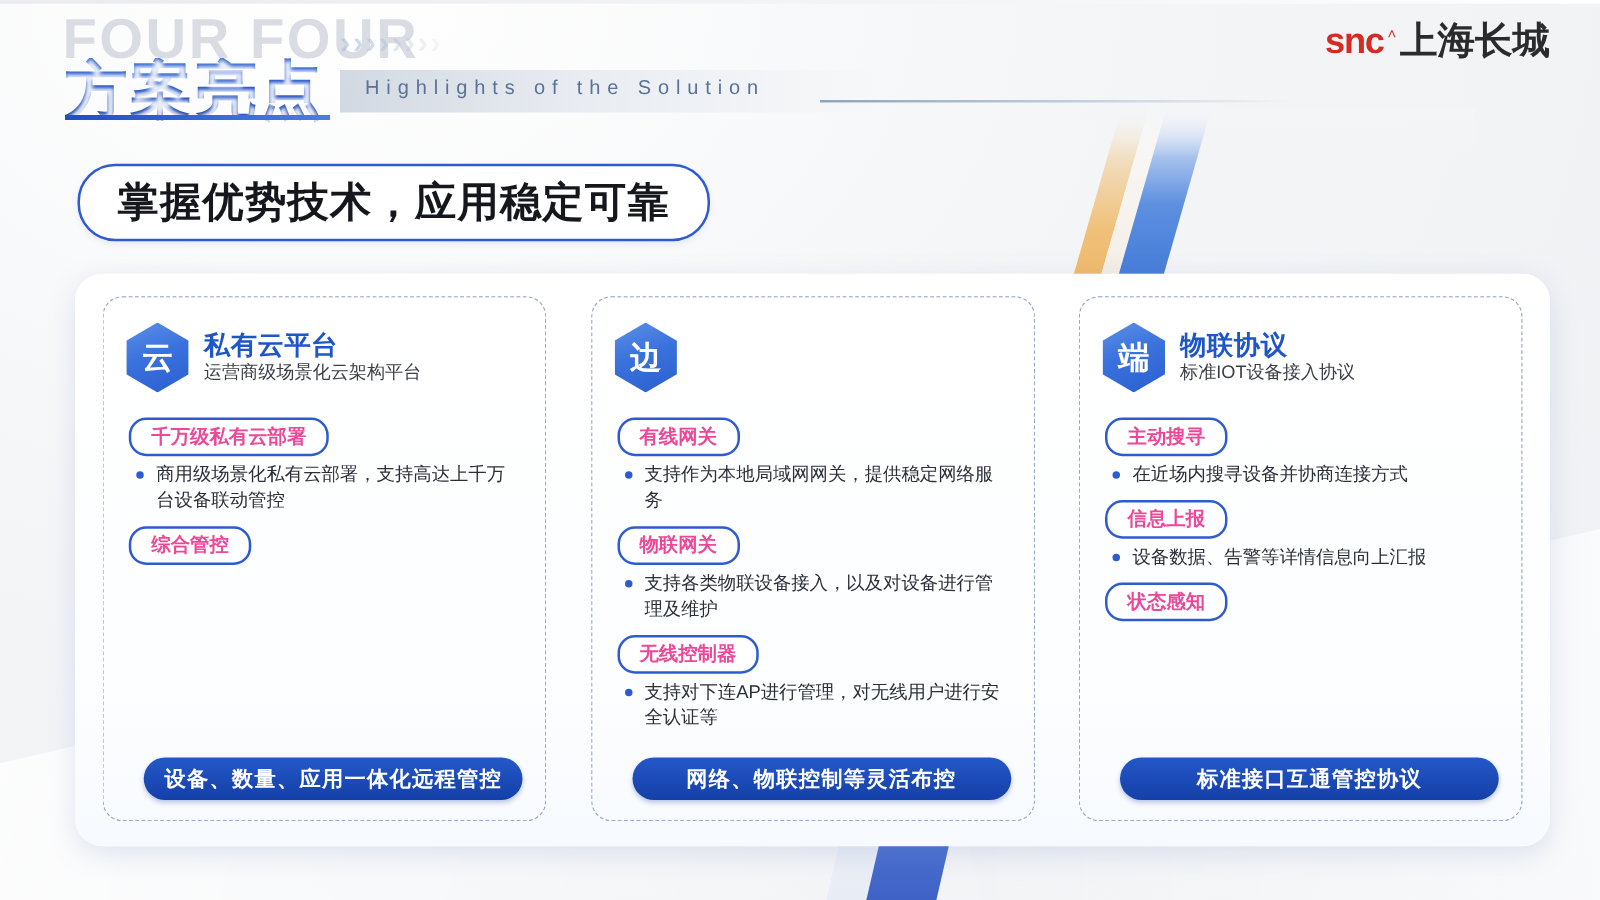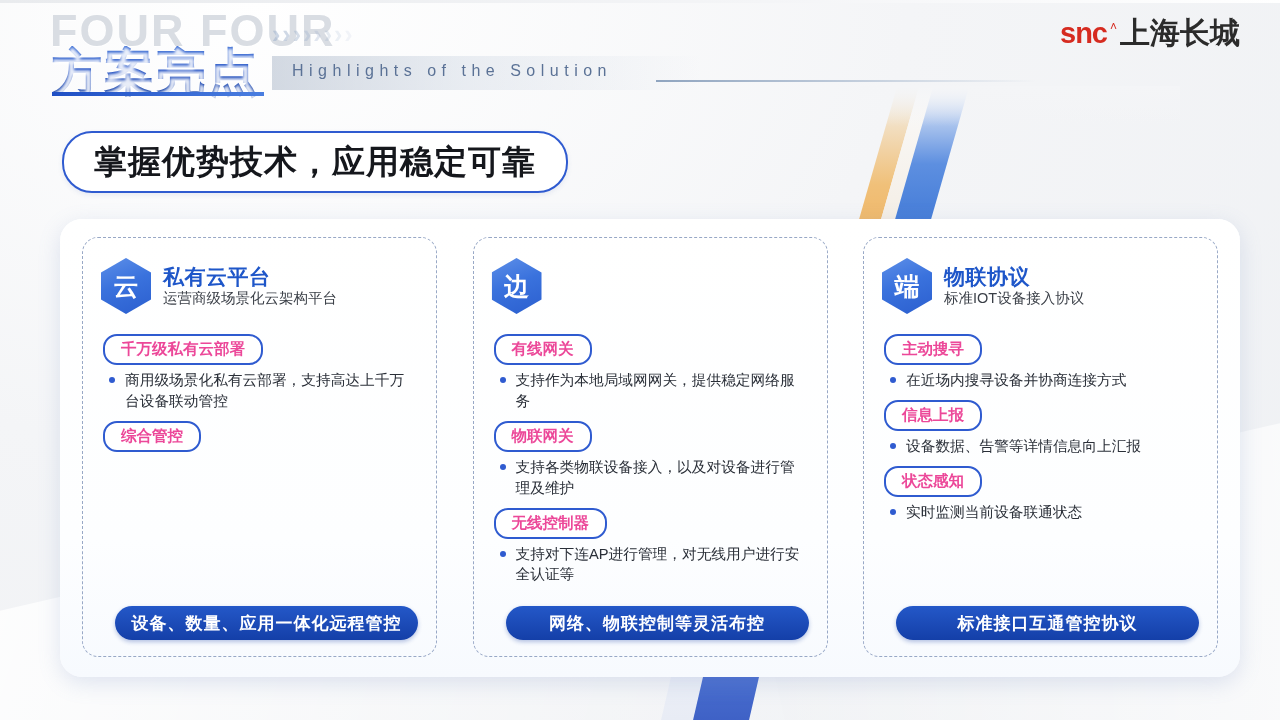--- a/index.html
+++ b/index.html
@@ -217,23 +217,21 @@
               <div class="t1">物联协议</div>
               <div class="t2">标准IOT设备接入协议</div>
             </div>
           </div>
           <div class="sec"><div class="sec-pill">主动搜寻</div><ul class="bullets">
               <li>在近场内搜寻设备并协商连接方式</li>
             </ul></div>
           <div class="sec"><div class="sec-pill">信息上报</div><ul class="bullets">
               <li>设备数据、告警等详情信息向上汇报</li>
             </ul></div>
-          <div class="sec"><div class="sec-pill">状态感知</div><ul class="bullets">
-              <li>实时监测当前设备联通状态</li>
-            </ul></div>
+          <div class="sec"><div class="sec-pill">状态感知</div></div>
           <div class="col-foot">
             <span>标准接口互通管控协议</span>
           </div>
         </div>
       </div>
   </div>
 
 </div>
 
 </body></html>

